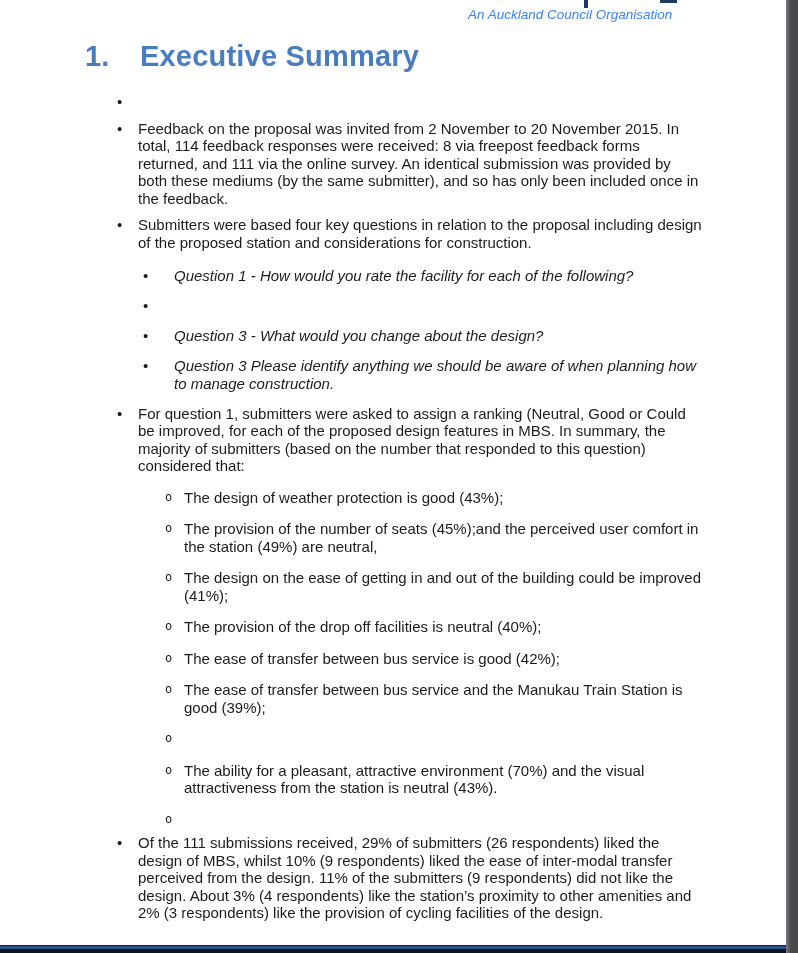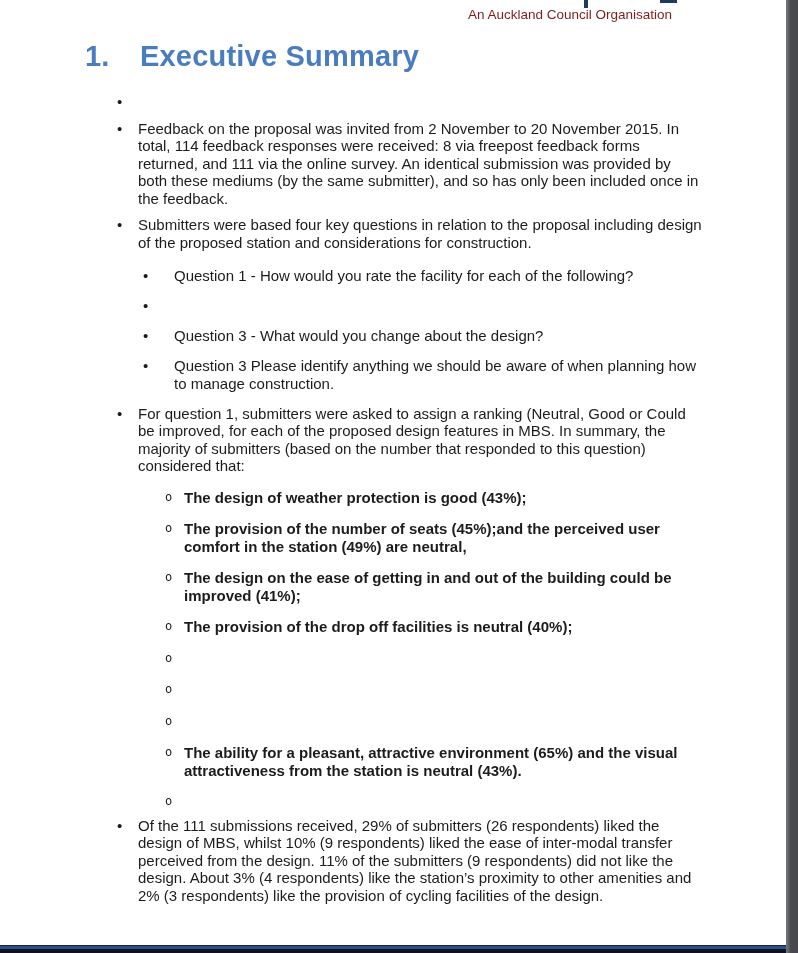--- a/index.html
+++ b/index.html
@@ -22,21 +22,21 @@
   .logo-frag-1 {
     position: absolute; left: 584px; top: 0; width: 4px; height: 8px;
     background: #1f3a5c;
   }
   .logo-frag-2 {
     position: absolute; left: 660px; top: 0; width: 17px; height: 3px;
     background: #1f3a5c;
   }
   .tagline {
     position: absolute; left: 468px; top: 7px;
-    font-size: 13.5px; color: #7f1d1d;
+    font-size: 13.5px; font-style: italic; color: #3b82f6;
     white-space: nowrap;
   }
   .heading {
     position: absolute; left: 85px; top: 40px;
     display: flex; align-items: baseline;
     font-weight: bold; font-size: 29px; color: #4a7dc0;
     letter-spacing: 0.2px;
   }
   .heading .num { width: 55px; flex: none; }
   
@@ -45,25 +45,25 @@
     padding-top: 93px;
     font-size: 15px; line-height: 17.5px;
   }
   .row { display: flex; }
   .row .marker { flex: none; }
   .l1 { margin-left: 117px; margin-bottom: 9px; }
   .l1 .marker { width: 21px; }
   .l1 .txt { width: 565px; }
   .l2 { margin-left: 143px; margin-bottom: 12.5px; }
   .l2 .marker { width: 31px; }
-  .l2 .txt { width: 524px; }
+  .l2 .txt { width: 524px; font-style: italic; }
   .l2.first { margin-top: 16px; }
   .l3 { margin-left: 165px; margin-bottom: 14px; }
   .l3 .marker { width: 19px; font-family: "DejaVu Sans Mono", monospace; font-size: 12px; line-height: 17.5px; }
-  .l3 .txt { width: 522px; font-weight: bold; }
+  .l3 .txt { width: 522px; }
   .b4row { margin-bottom: 14px; }
   .lastfind { margin-bottom: 6px; }
   
   .footer-rule {
     position: absolute; left: 0; top: 945px; width: 786px; height: 8px;
     background: linear-gradient(to bottom,
       #16233c 0%, #16233c 13%,
       #2d4f86 13%, #2d4f86 56%,
       #0c1322 56%, #0c1322 100%);
     z-index: 4;
@@ -136,33 +136,35 @@
     <div class="txt">The design on the ease of getting in and out of the building could be improved (41%);</div>
   </div>
 
   <div class="row l3">
     <span class="marker">o</span>
     <div class="txt">The provision of the drop off facilities is neutral (40%);</div>
   </div>
 
   <div class="row l3">
     <span class="marker">o</span>
+    <div class="txt">The ease of transfer between bus service is good (42%);</div>
+  </div>
+
+  <div class="row l3">
+    <span class="marker">o</span>
+    <div class="txt">The ease of transfer between bus service and the Manukau Train Station is good (39%);</div>
   </div>
 
   <div class="row l3">
     <span class="marker">o</span>
   </div>
 
   <div class="row l3">
     <span class="marker">o</span>
-  </div>
-
-  <div class="row l3">
-    <span class="marker">o</span>
-    <div class="txt">The ability for a pleasant, attractive environment (65%) and the visual attractiveness from the station is neutral (43%).</div>
+    <div class="txt">The ability for a pleasant, attractive environment (70%) and the visual attractiveness from the station is neutral (43%).</div>
   </div>
 
   <div class="row l3 lastfind">
     <span class="marker">o</span>
   </div>
 
   <div class="row l1">
     <span class="marker">•</span>
     <div class="txt">Of the 111 submissions received, 29% of submitters (26 respondents) liked the design of MBS, whilst 10% (9 respondents) liked the ease of inter-modal transfer perceived from the design. 11% of the submitters (9 respondents) did not like the design. About 3% (4 respondents) like the station’s proximity to other amenities and 2% (3 respondents) like the provision of cycling facilities of the design.</div>
   </div>

